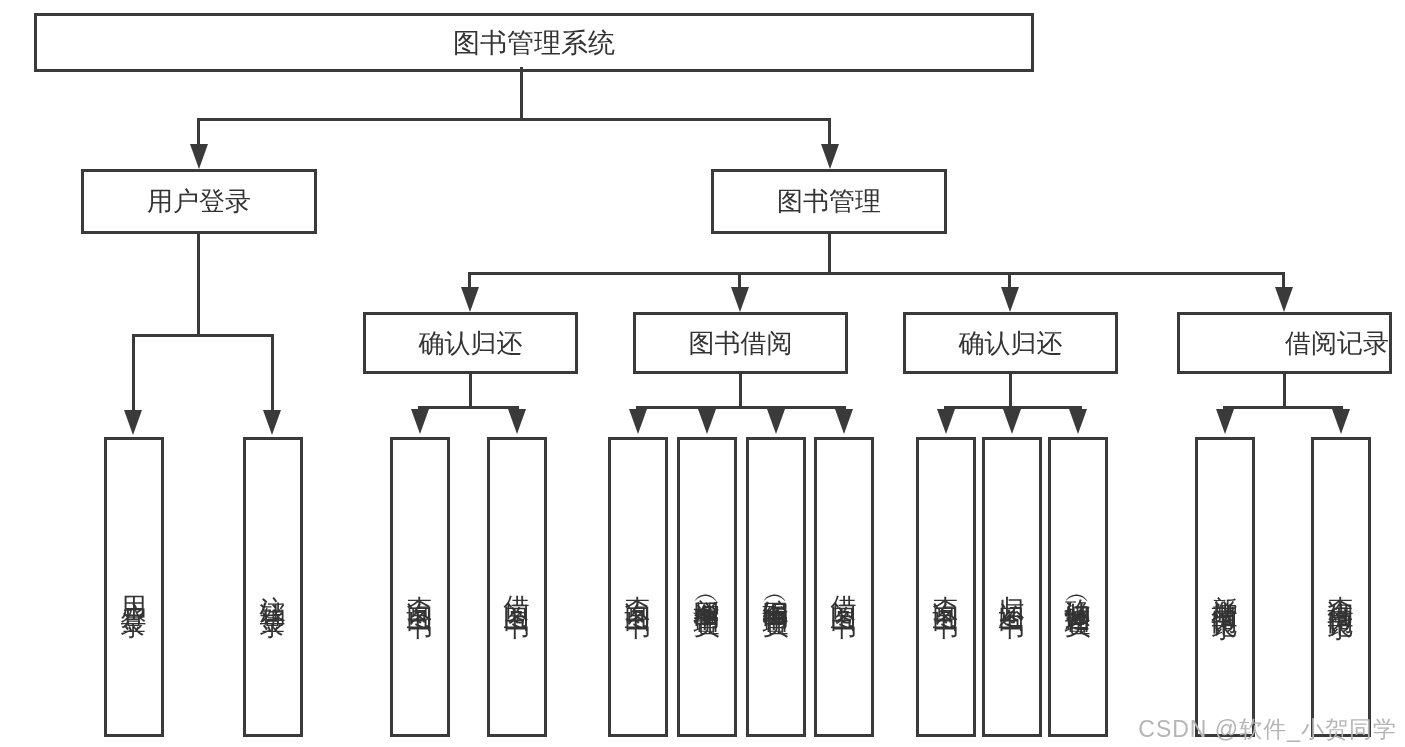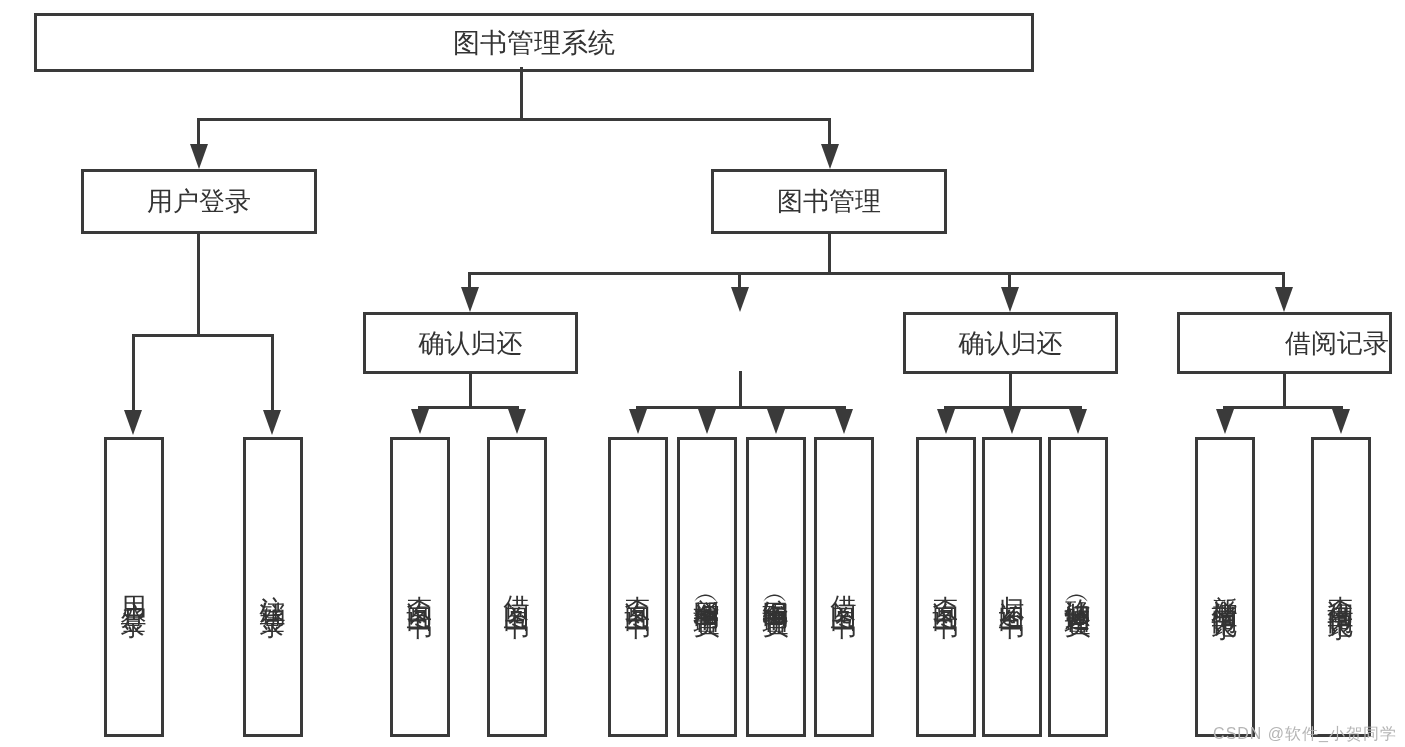--- a/index.html
+++ b/index.html
@@ -19,21 +19,21 @@
     letter-spacing:6px; line-height:1; font-size:26px;
   }
   .hline, .vline { position:absolute; background:#3a3a3a; }
   .arrow {
     position:absolute; width:0; height:0;
     border-left:9px solid transparent; border-right:9px solid transparent;
     border-top:25px solid #3a3a3a;
   }
   .watermark {
     position:absolute; right:8px; bottom:2px;
-    font-size:16px; color:#b5b5b5; letter-spacing:1px;
+    font-size:23px; color:#b5b5b5; letter-spacing:1px;
   }
 </style>
 </head>
 <body>
 
 <div class="canvas">
 
   <div class="box" style="left:26px; top:13px; width:1000px; height:59px; font-size:27px;margin-left:8px;">
     <span>图书管理系统</span>
   </div>
@@ -65,20 +65,23 @@
   <div class="arrow" style="left:461px; top:287px;"></div>
   <div class="vline" style="left:738px; top:272px; width:3px; height:16px;"></div>
   <div class="arrow" style="left:731px; top:287px;"></div>
   <div class="vline" style="left:1008px; top:272px; width:3px; height:16px;"></div>
   <div class="arrow" style="left:1001px; top:287px;"></div>
   <div class="vline" style="left:1282px; top:272px; width:3px; height:16px;"></div>
   <div class="arrow" style="left:1275px; top:287px;"></div>
 
   <div class="box" style="left:363px; top:312px; width:215px; height:62px;">
     <span>确认归还</span>
+  </div>
+  <div class="box" style="left:633px; top:312px; width:215px; height:62px;">
+    <span>图书借阅</span>
   </div>
   <div class="box" style="left:903px; top:312px; width:215px; height:62px;">
     <span>确认归还</span>
   </div>
   <div class="box" style="left:1177px; top:312px; width:215px; height:62px;justify-content:flex-end;">
     <span>借阅记录</span>
   </div>
 
   <div class="vline" style="left:469px; top:371px; width:3px; height:38px;"></div>
   <div class="hline" style="left:418px; top:406px; width:101px; height:3px;"></div>

